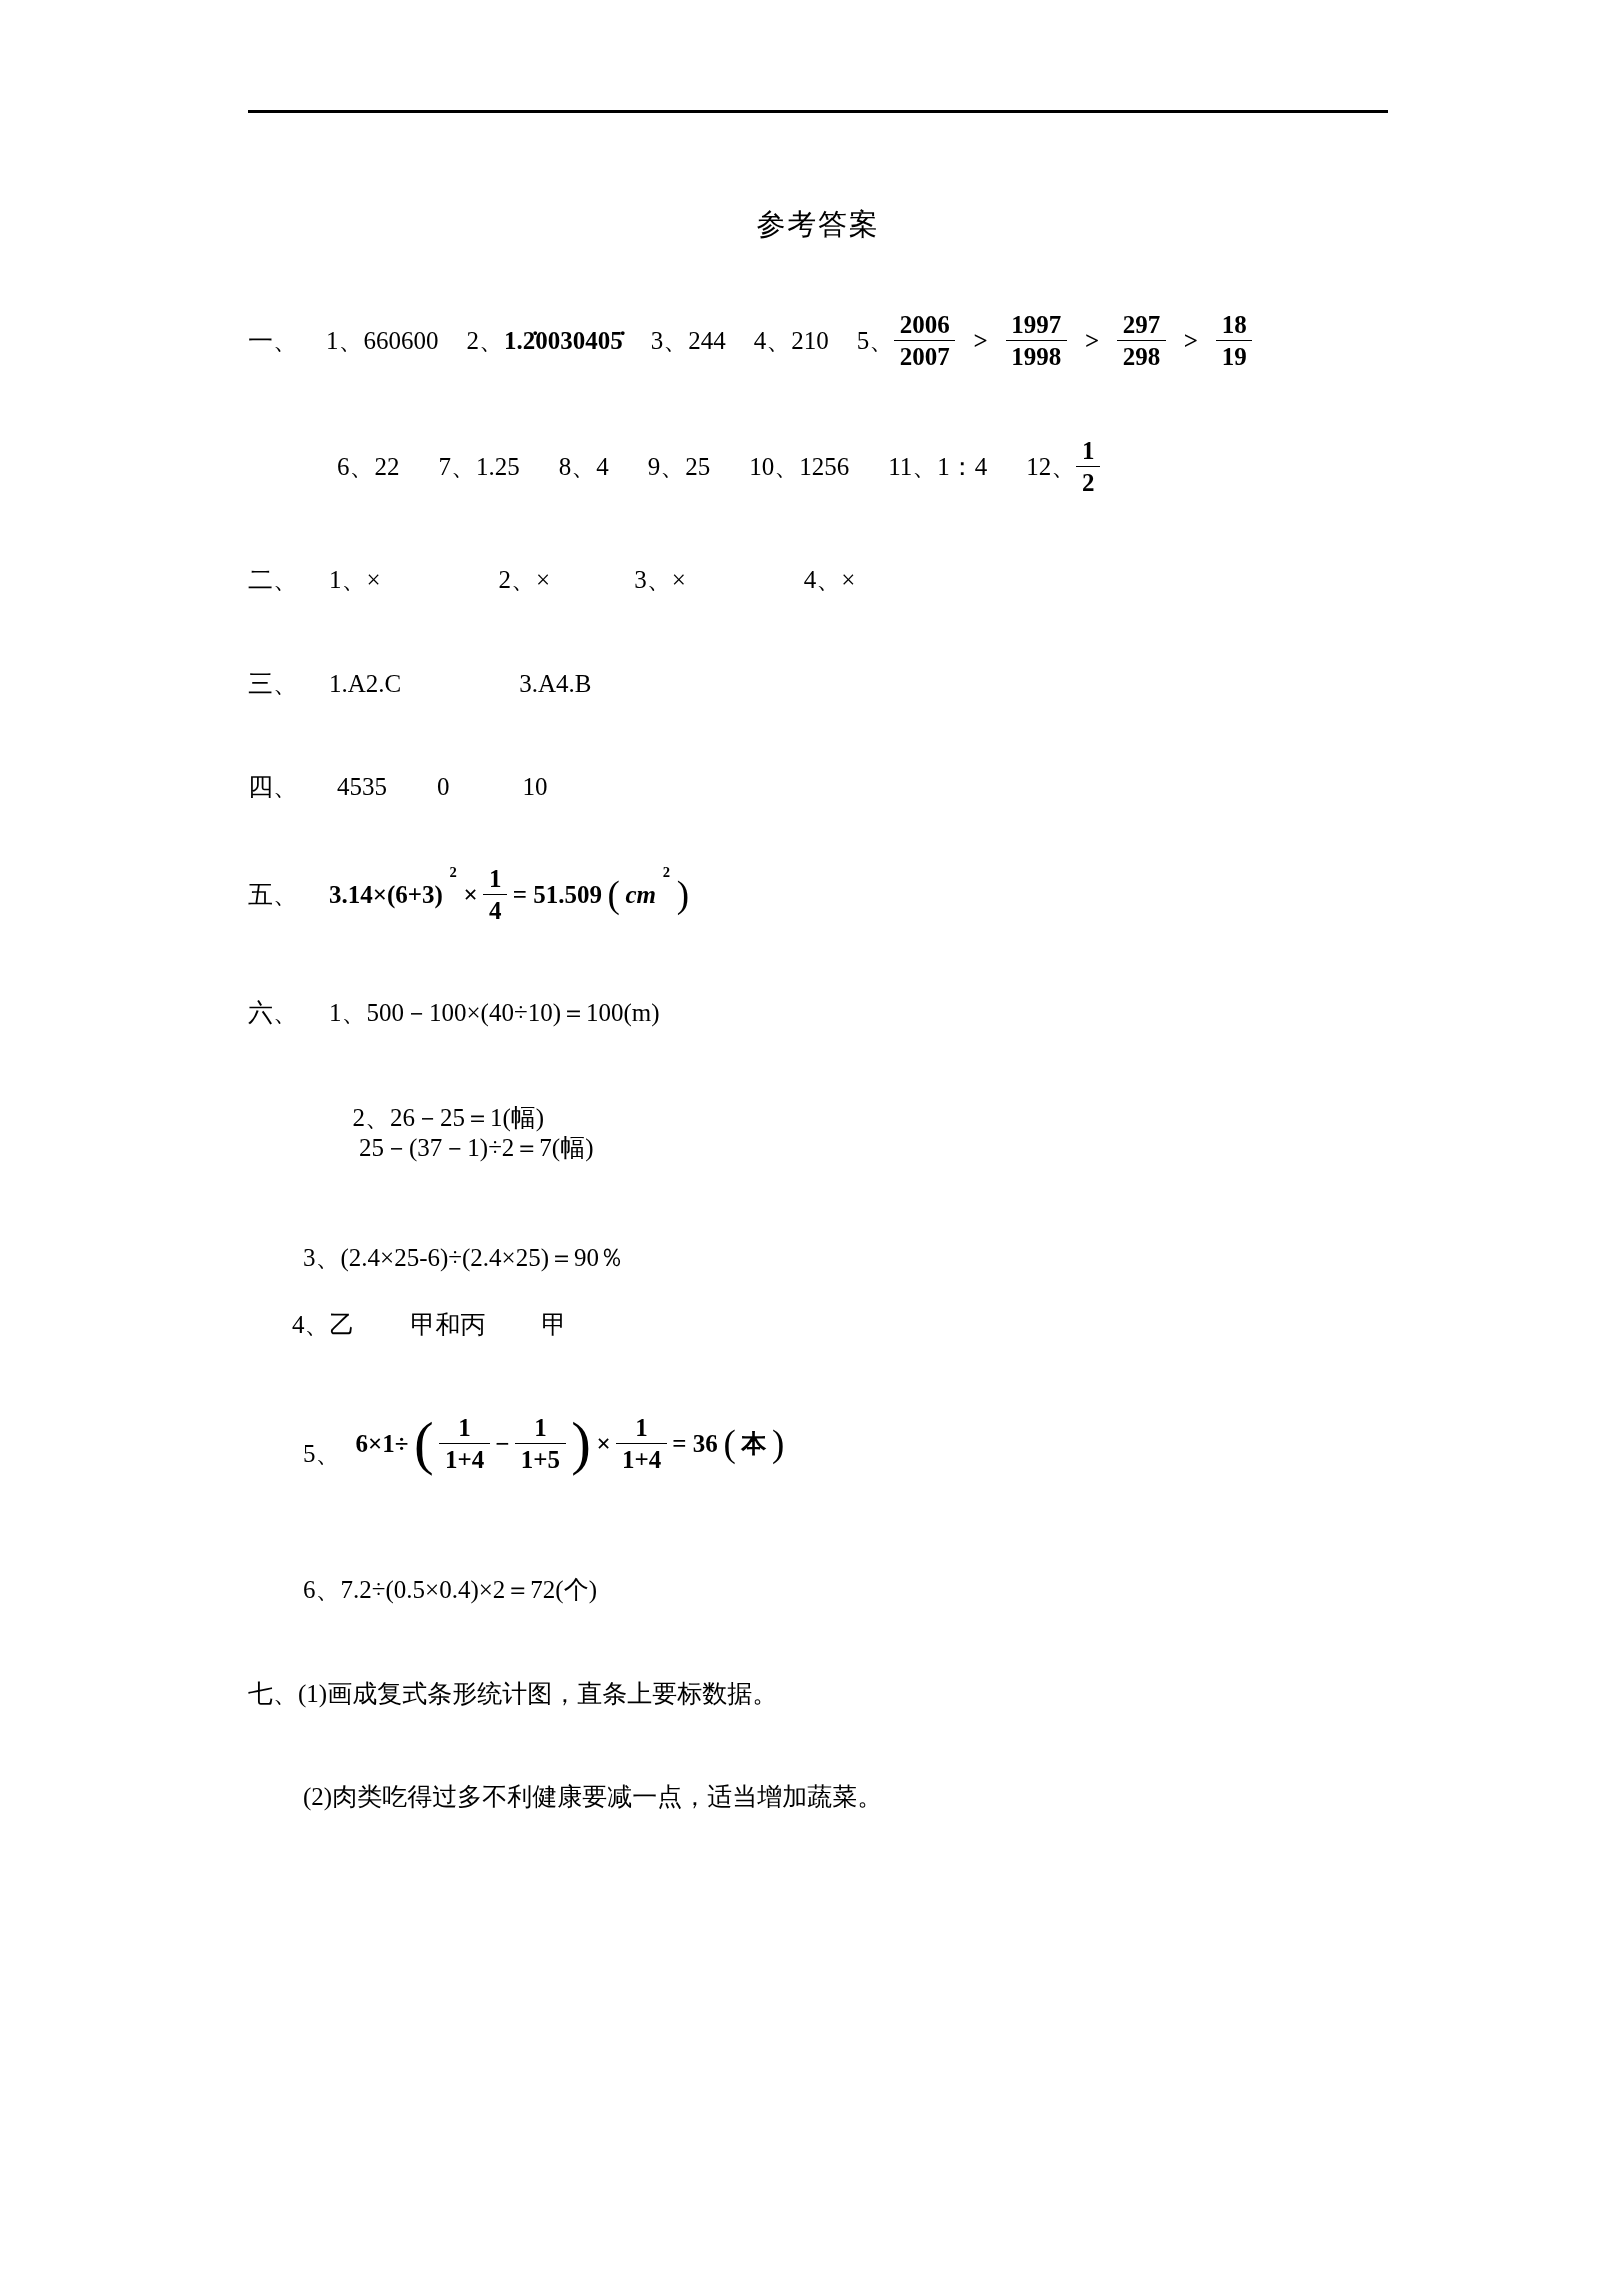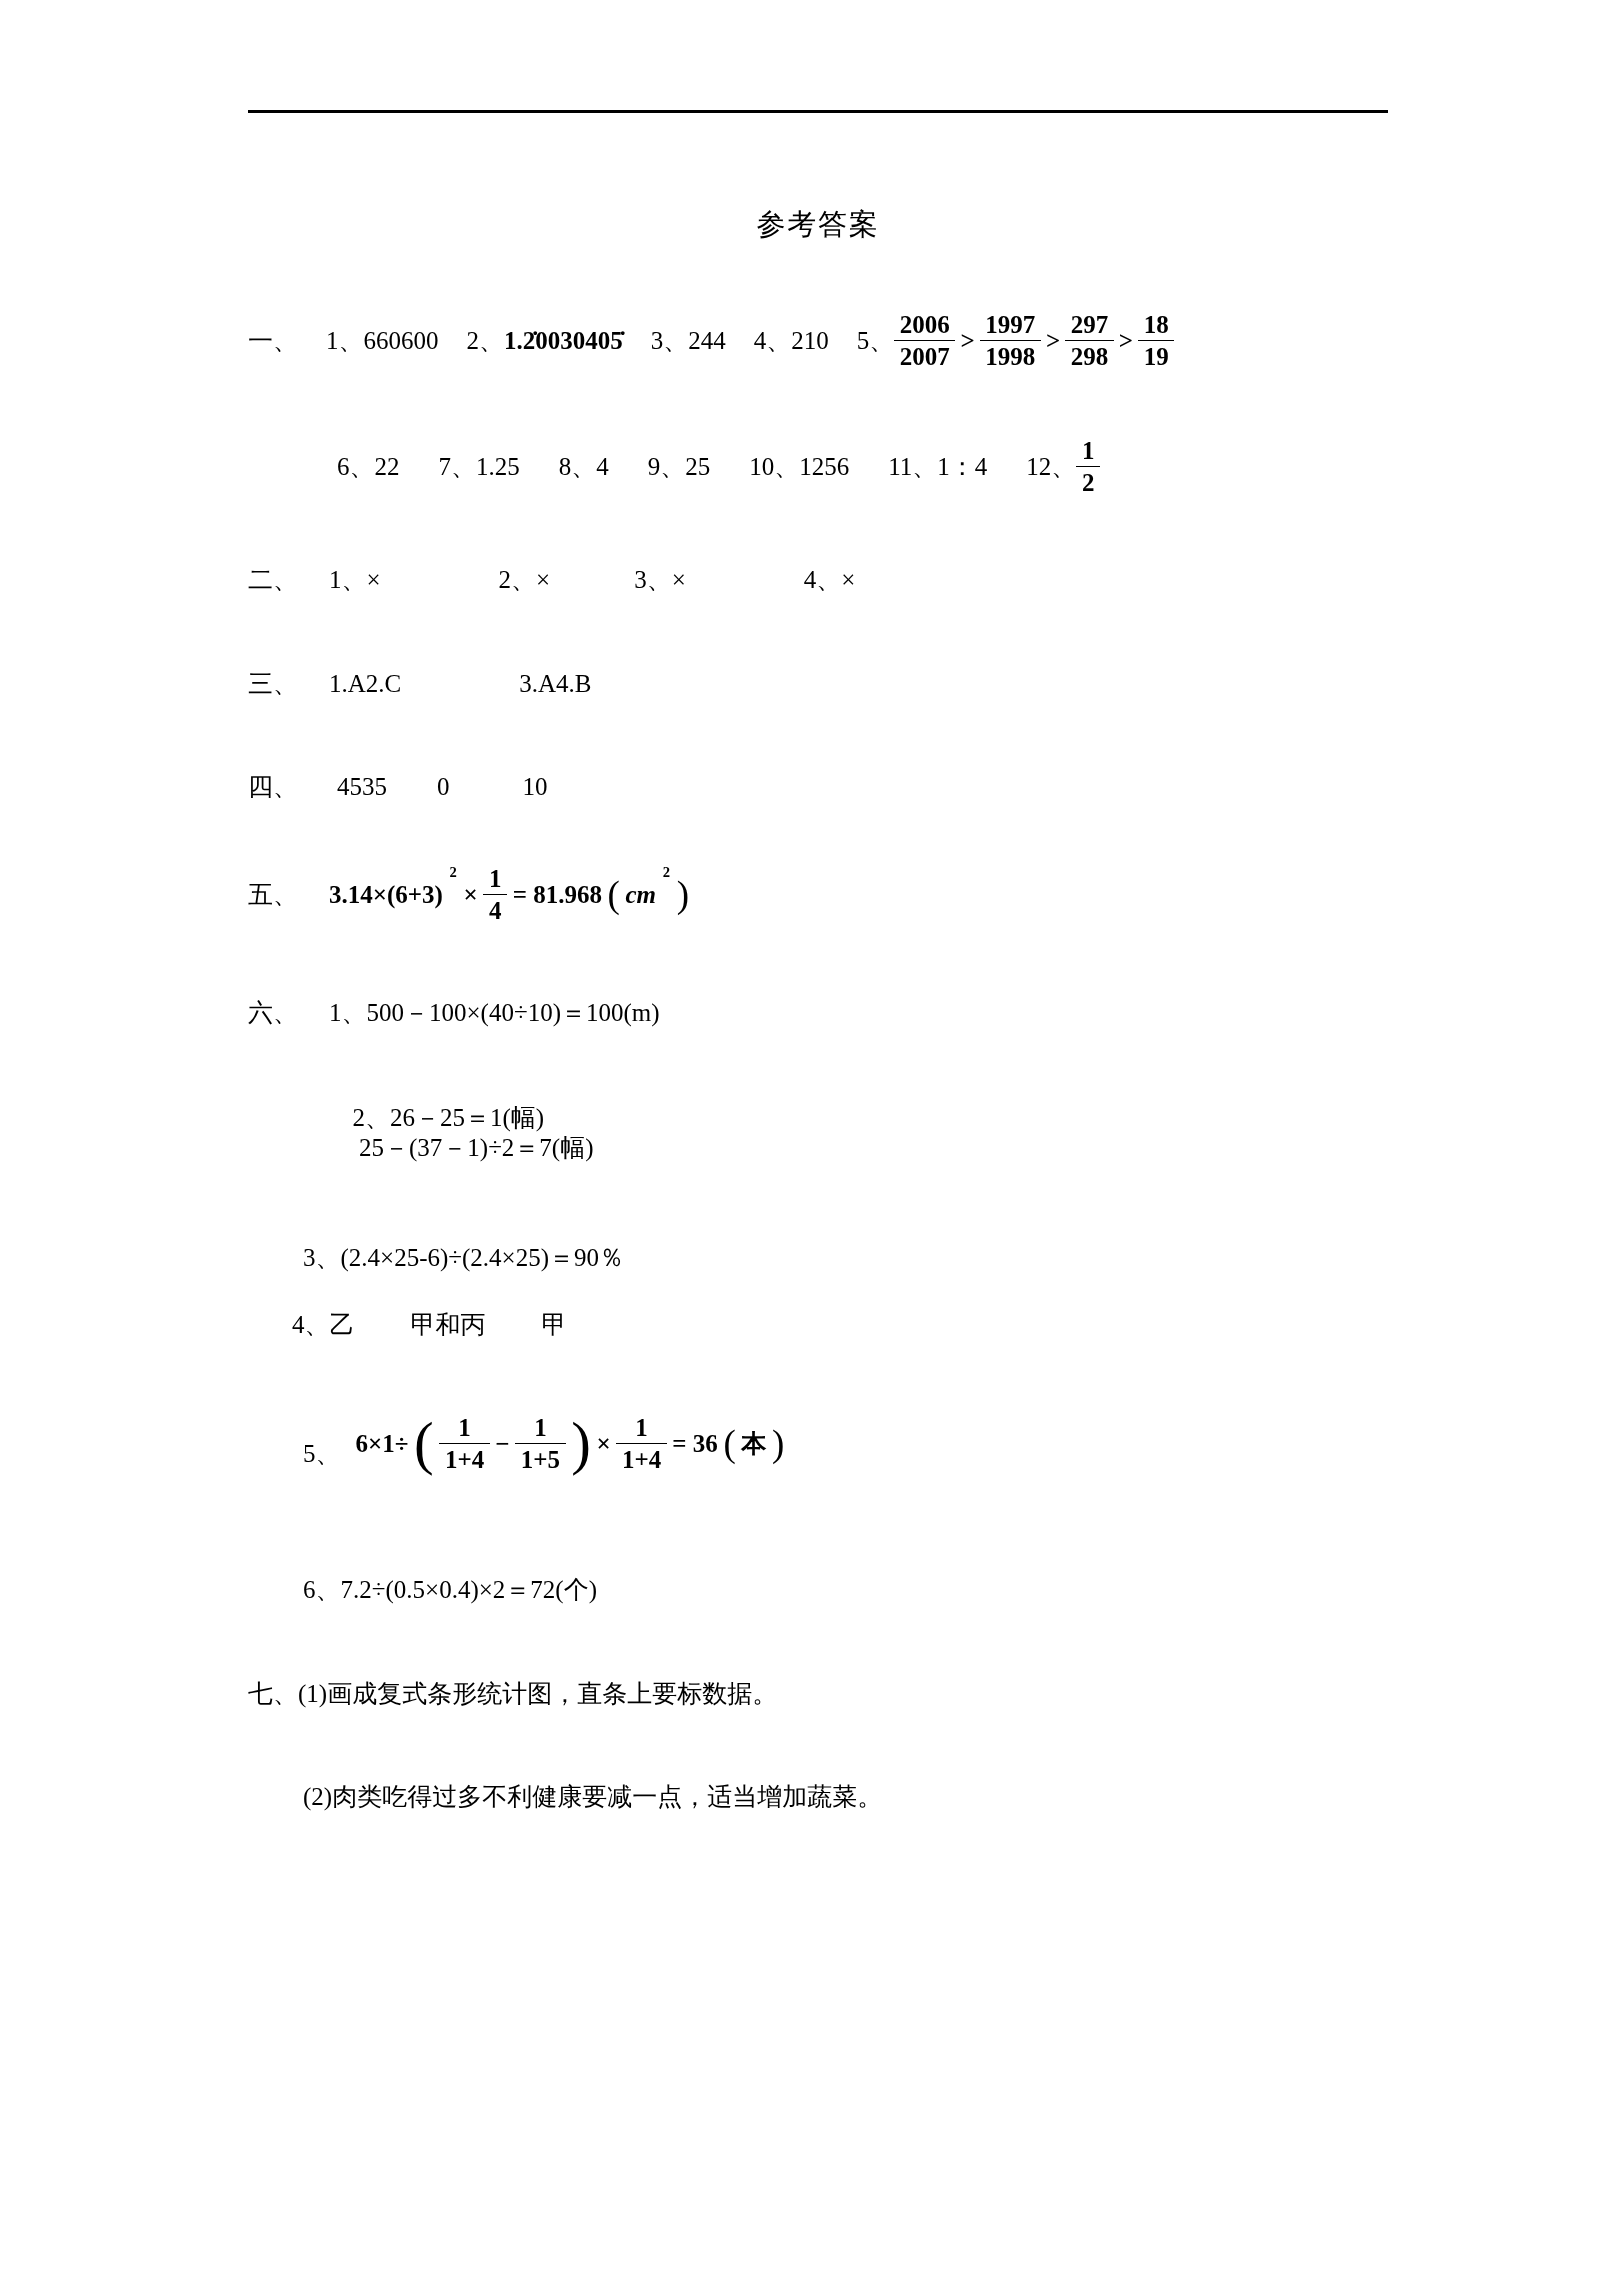--- a/index.html
+++ b/index.html
@@ -9,21 +9,21 @@
     font-family: "Liberation Serif", "DejaVu Serif", serif;
     color: #000;
   }
   .page { position: relative; width: 1623px; height: 1875px; background: #fff; overflow: hidden; }
   .rule { position: absolute; left: 248px; top: 110px; width: 1140px; height: 2.8px; background: #000; }
   .title { position: absolute; left: 248px; top: 205px; width: 1140px; text-align: center; font-size: 29px; letter-spacing: 1.7px; }
   .row { position: absolute; display: flex; align-items: center; font-size: 25px; line-height: 1.2; white-space: nowrap; }
   .pair { display: inline-flex; align-items: center; }
   .bold { font-weight: bold; }
   .formula { display: inline-flex; align-items: center; gap: 5.6px; font-weight: bold; }
-  .chain { display: inline-flex; align-items: center; gap: 5px; font-weight: bold; }
+  .chain { display: inline-flex; align-items: center; gap: 18px; font-weight: bold; }
   .frac { display: inline-flex; flex-direction: column; align-items: center; line-height: 1.1; }
   .frac .num { padding: 1.1px 5.6px 1.7px; }
   .frac .den { padding: 1.7px 5.6px 1.1px; border-top: 1.7px solid #000; }
   .supf { font-size: 14.6px; align-self: flex-start; line-height: 1; margin: 1.1px 1.1px 0 1.1px; }
   .bigp { font-size: 59px; font-weight: 400; line-height: 1; }
   .midp { font-size: 37px; font-weight: 400; line-height: 1; }
   .it { font-style: italic; }
   .label-low { align-self: flex-end; padding-bottom: 5.6px; }
   .m40 { margin-left: 15px; } .m55 { margin-left: 31px; } .m70 { margin-left: 39px; }
   .m90 { margin-left: 50px; } .m100 { margin-left: 56px; } .m130 { margin-left: 73px; }
@@ -119,21 +119,21 @@
   <div class="row" style="left:248px; top:864px;">
     <span>五、</span>
     <span class="formula m55">
       <span>3.14×(6+3)</span>
       <span class="supf">2</span>
       <span>×</span>
       <span class="frac">
         <span class="num">1</span>
         <span class="den">4</span>
       </span>
-      <span>= 81.968</span>
+      <span>= 51.509</span>
       <span class="midp">(</span>
       <span class="it">cm</span>
       <span class="supf">2</span>
       <span class="midp">)</span>
     </span>
   </div>
 
   <div class="row" style="left:248px; top:998px;">
     <span>六、</span>
     <span class="m55">1、500－100×(40÷10)＝100(m)</span>

